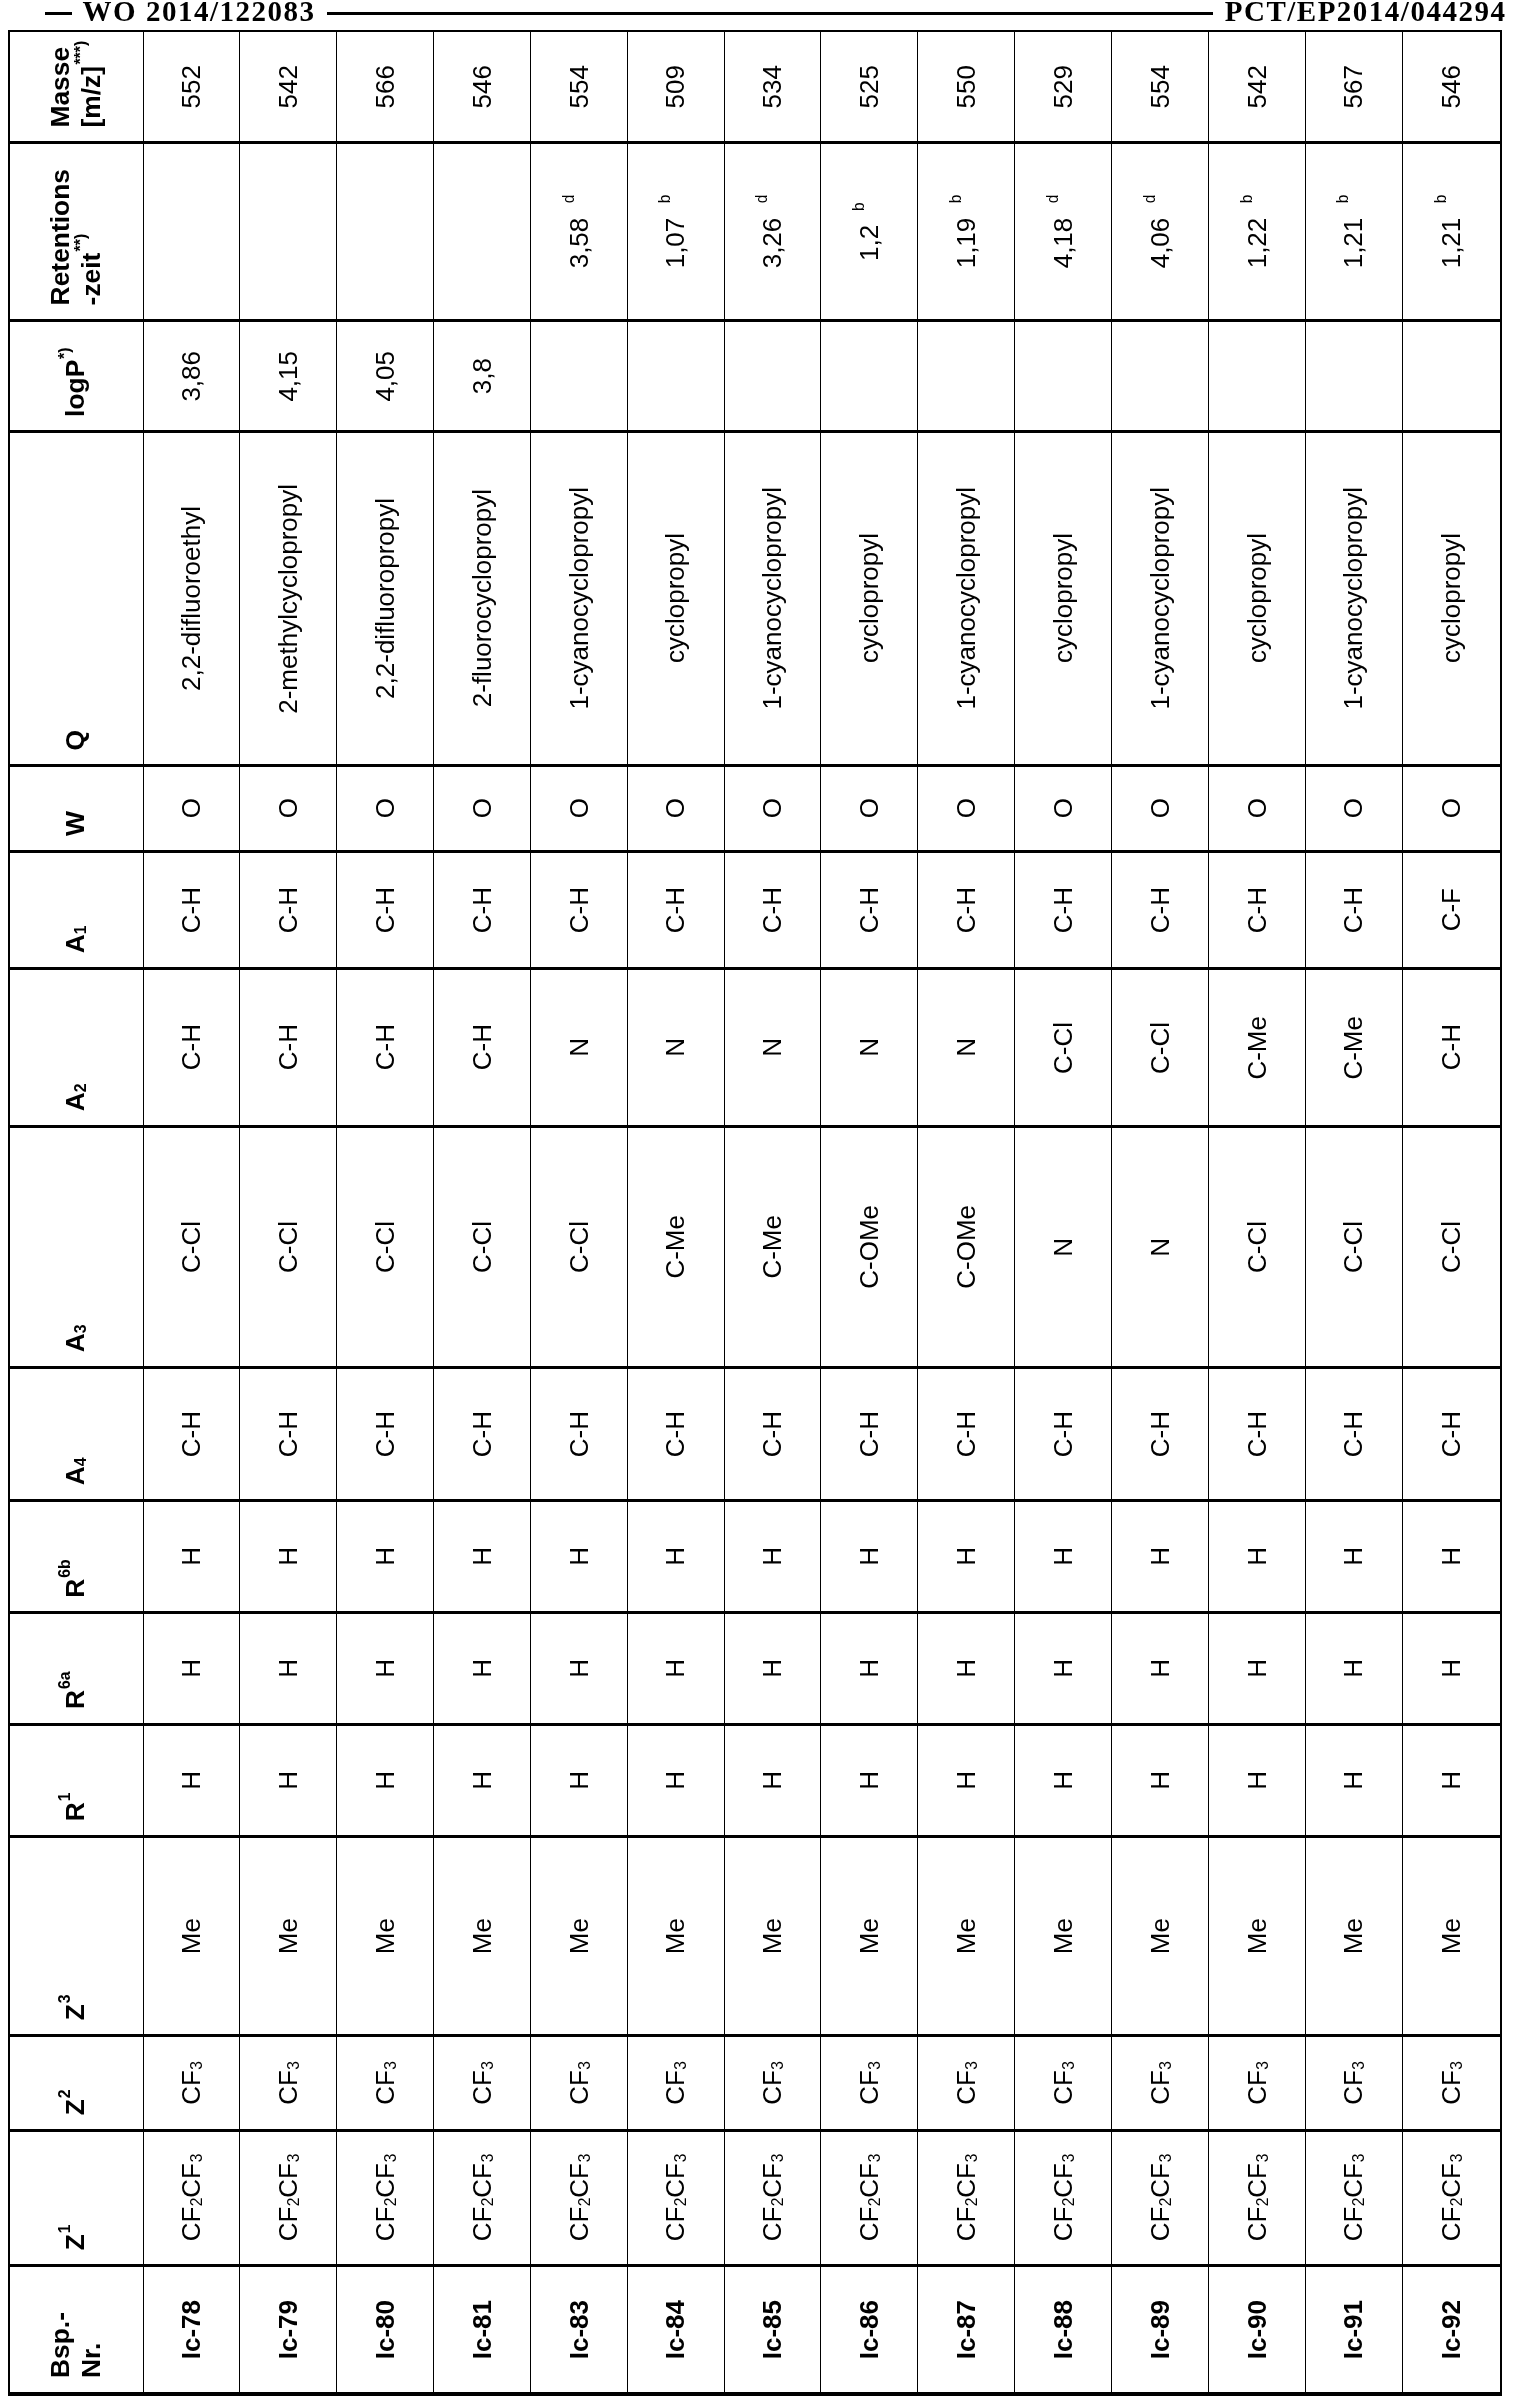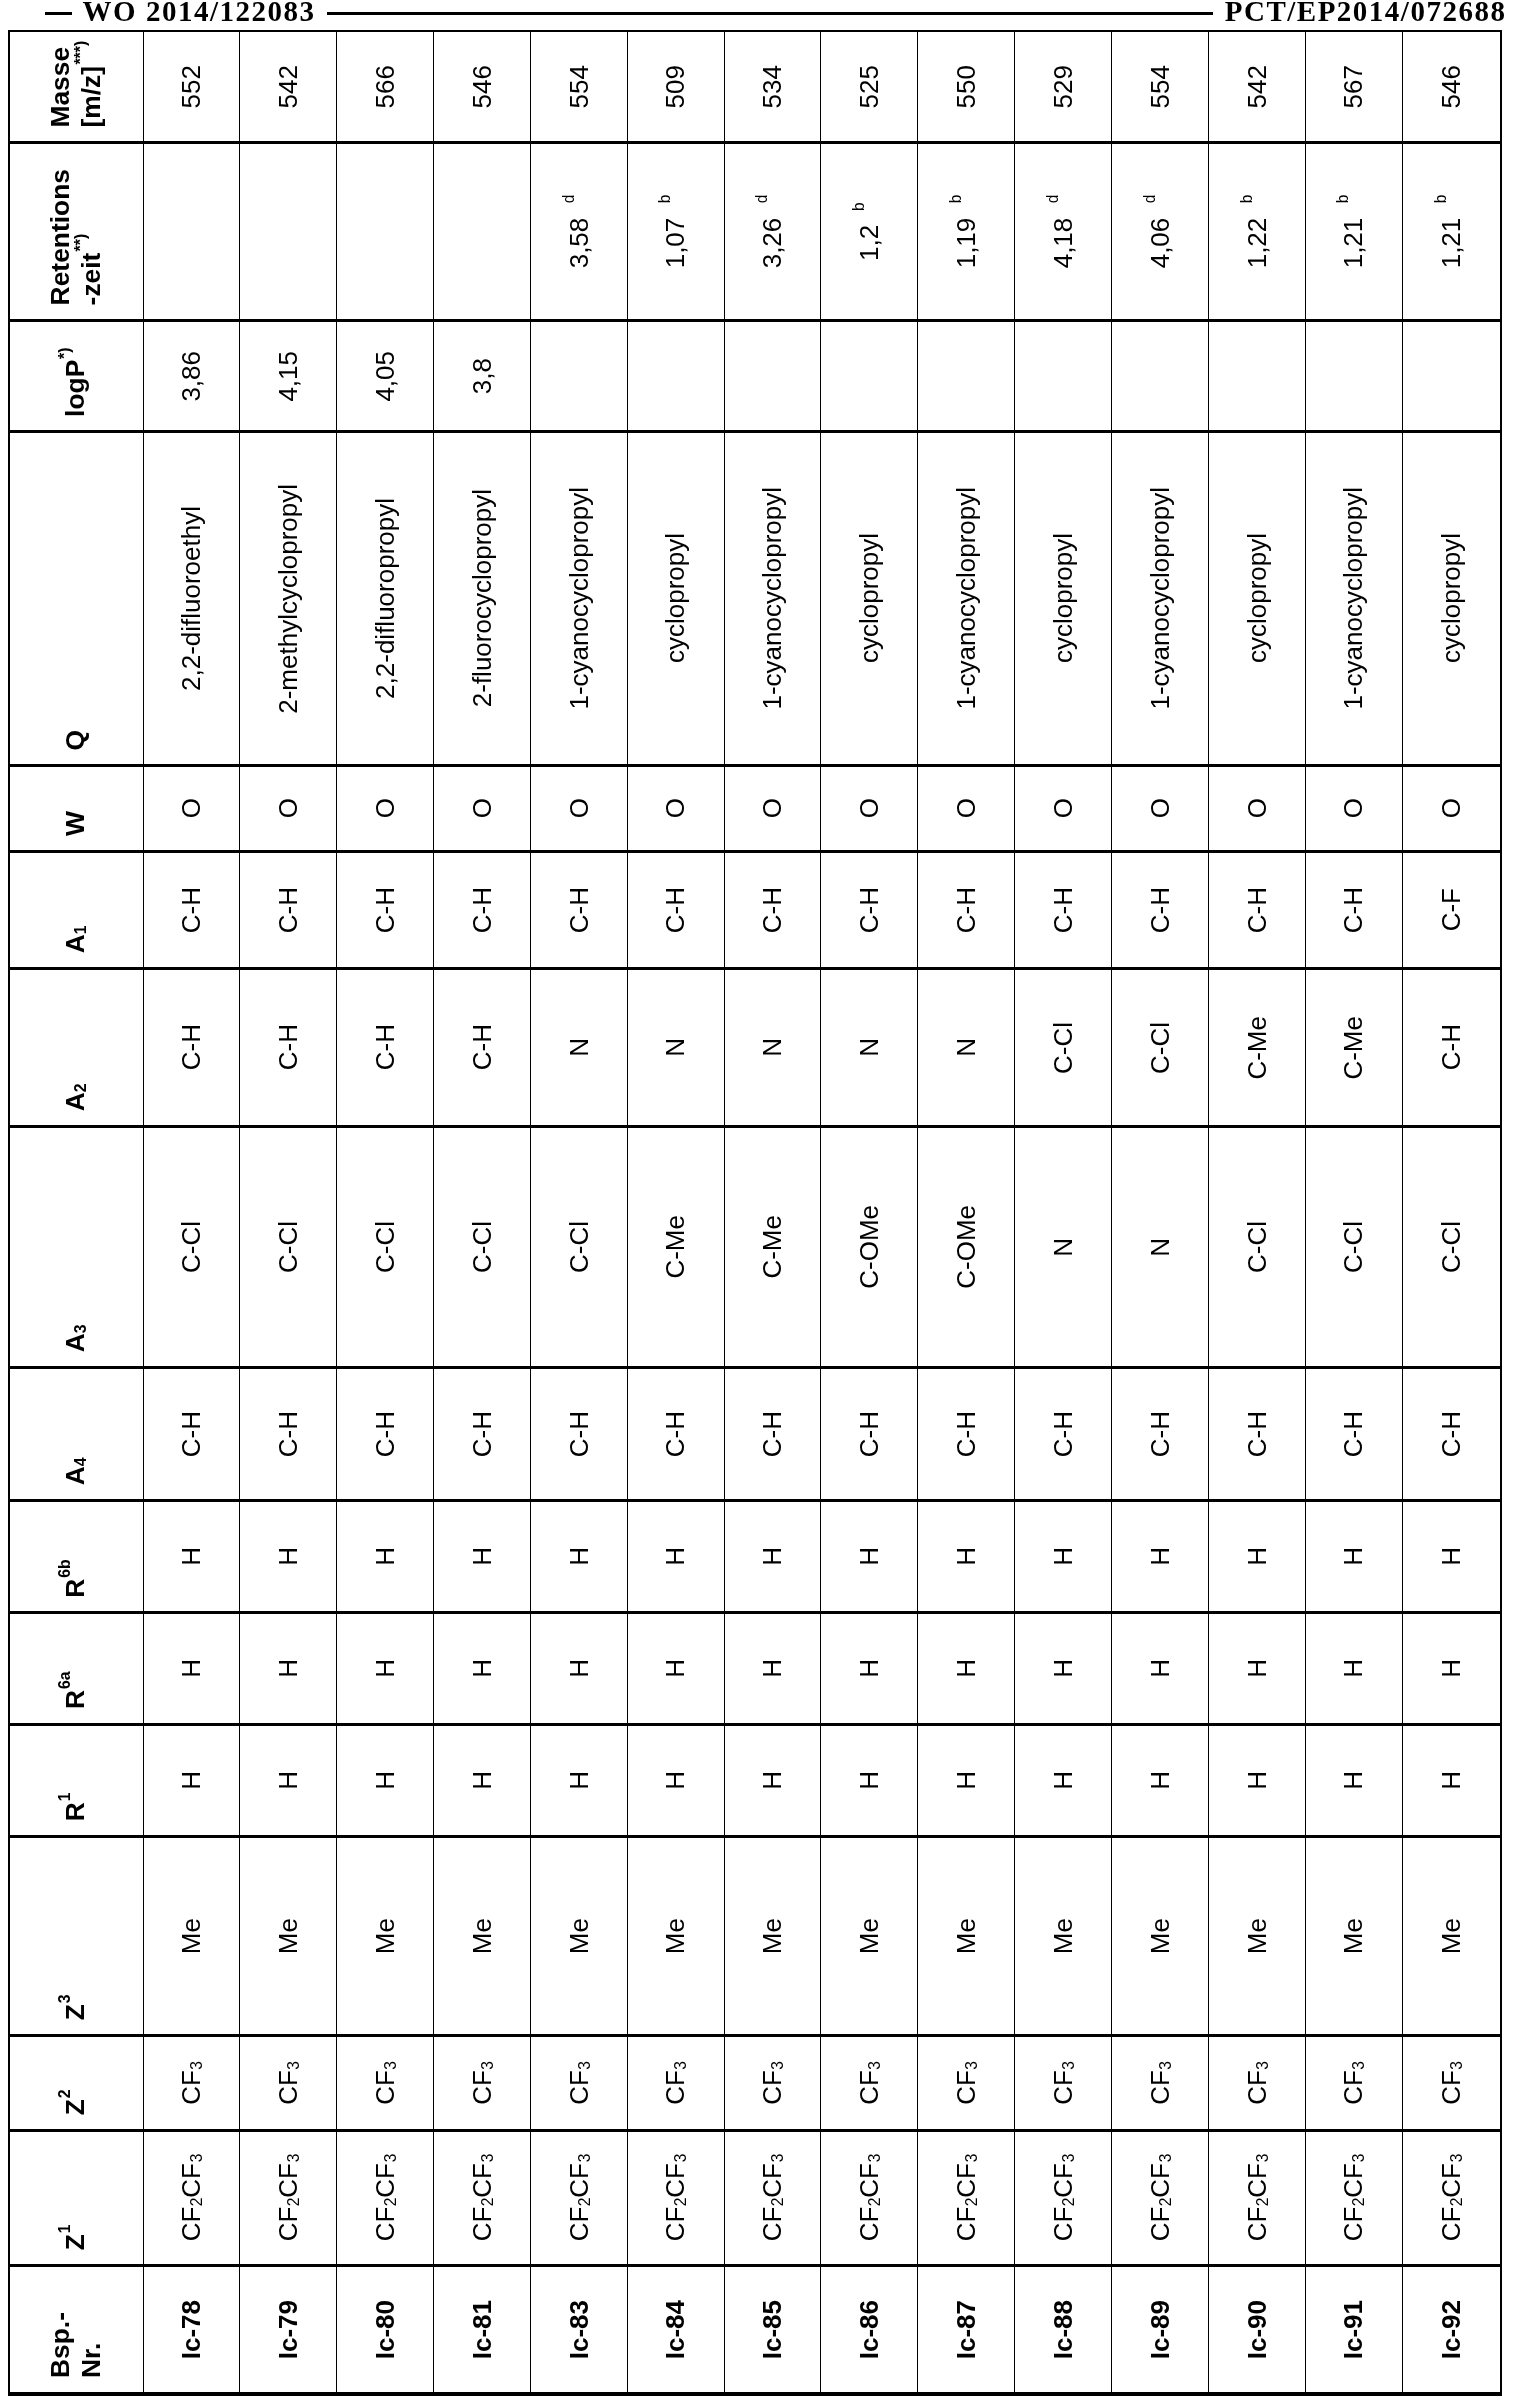--- a/index.html
+++ b/index.html
@@ -77,21 +77,21 @@
 </style>
 </head>
 <body>
 
 <div class="page">
 
   <div class="page-header">
     <span class="hseg hseg-left"></span>
     <span class="pub-no">WO 2014/122083</span>
     <span class="hseg hseg-mid"></span>
-    <span class="pub-no">PCT/EP2014/072688</span>
+    <span class="pub-no">PCT/EP2014/044294</span>
     <span class="hseg hseg-right"></span>
   </div>
 
   <div class="ctable" id="ctable">
       <div class="row">
         <div class="cell head">
           <span class="vtext">Masse<br>[m/z]<sup class="lsup">***)</sup></span>
         </div>
         <div class="cell">
           <span class="vtext">552</span>

